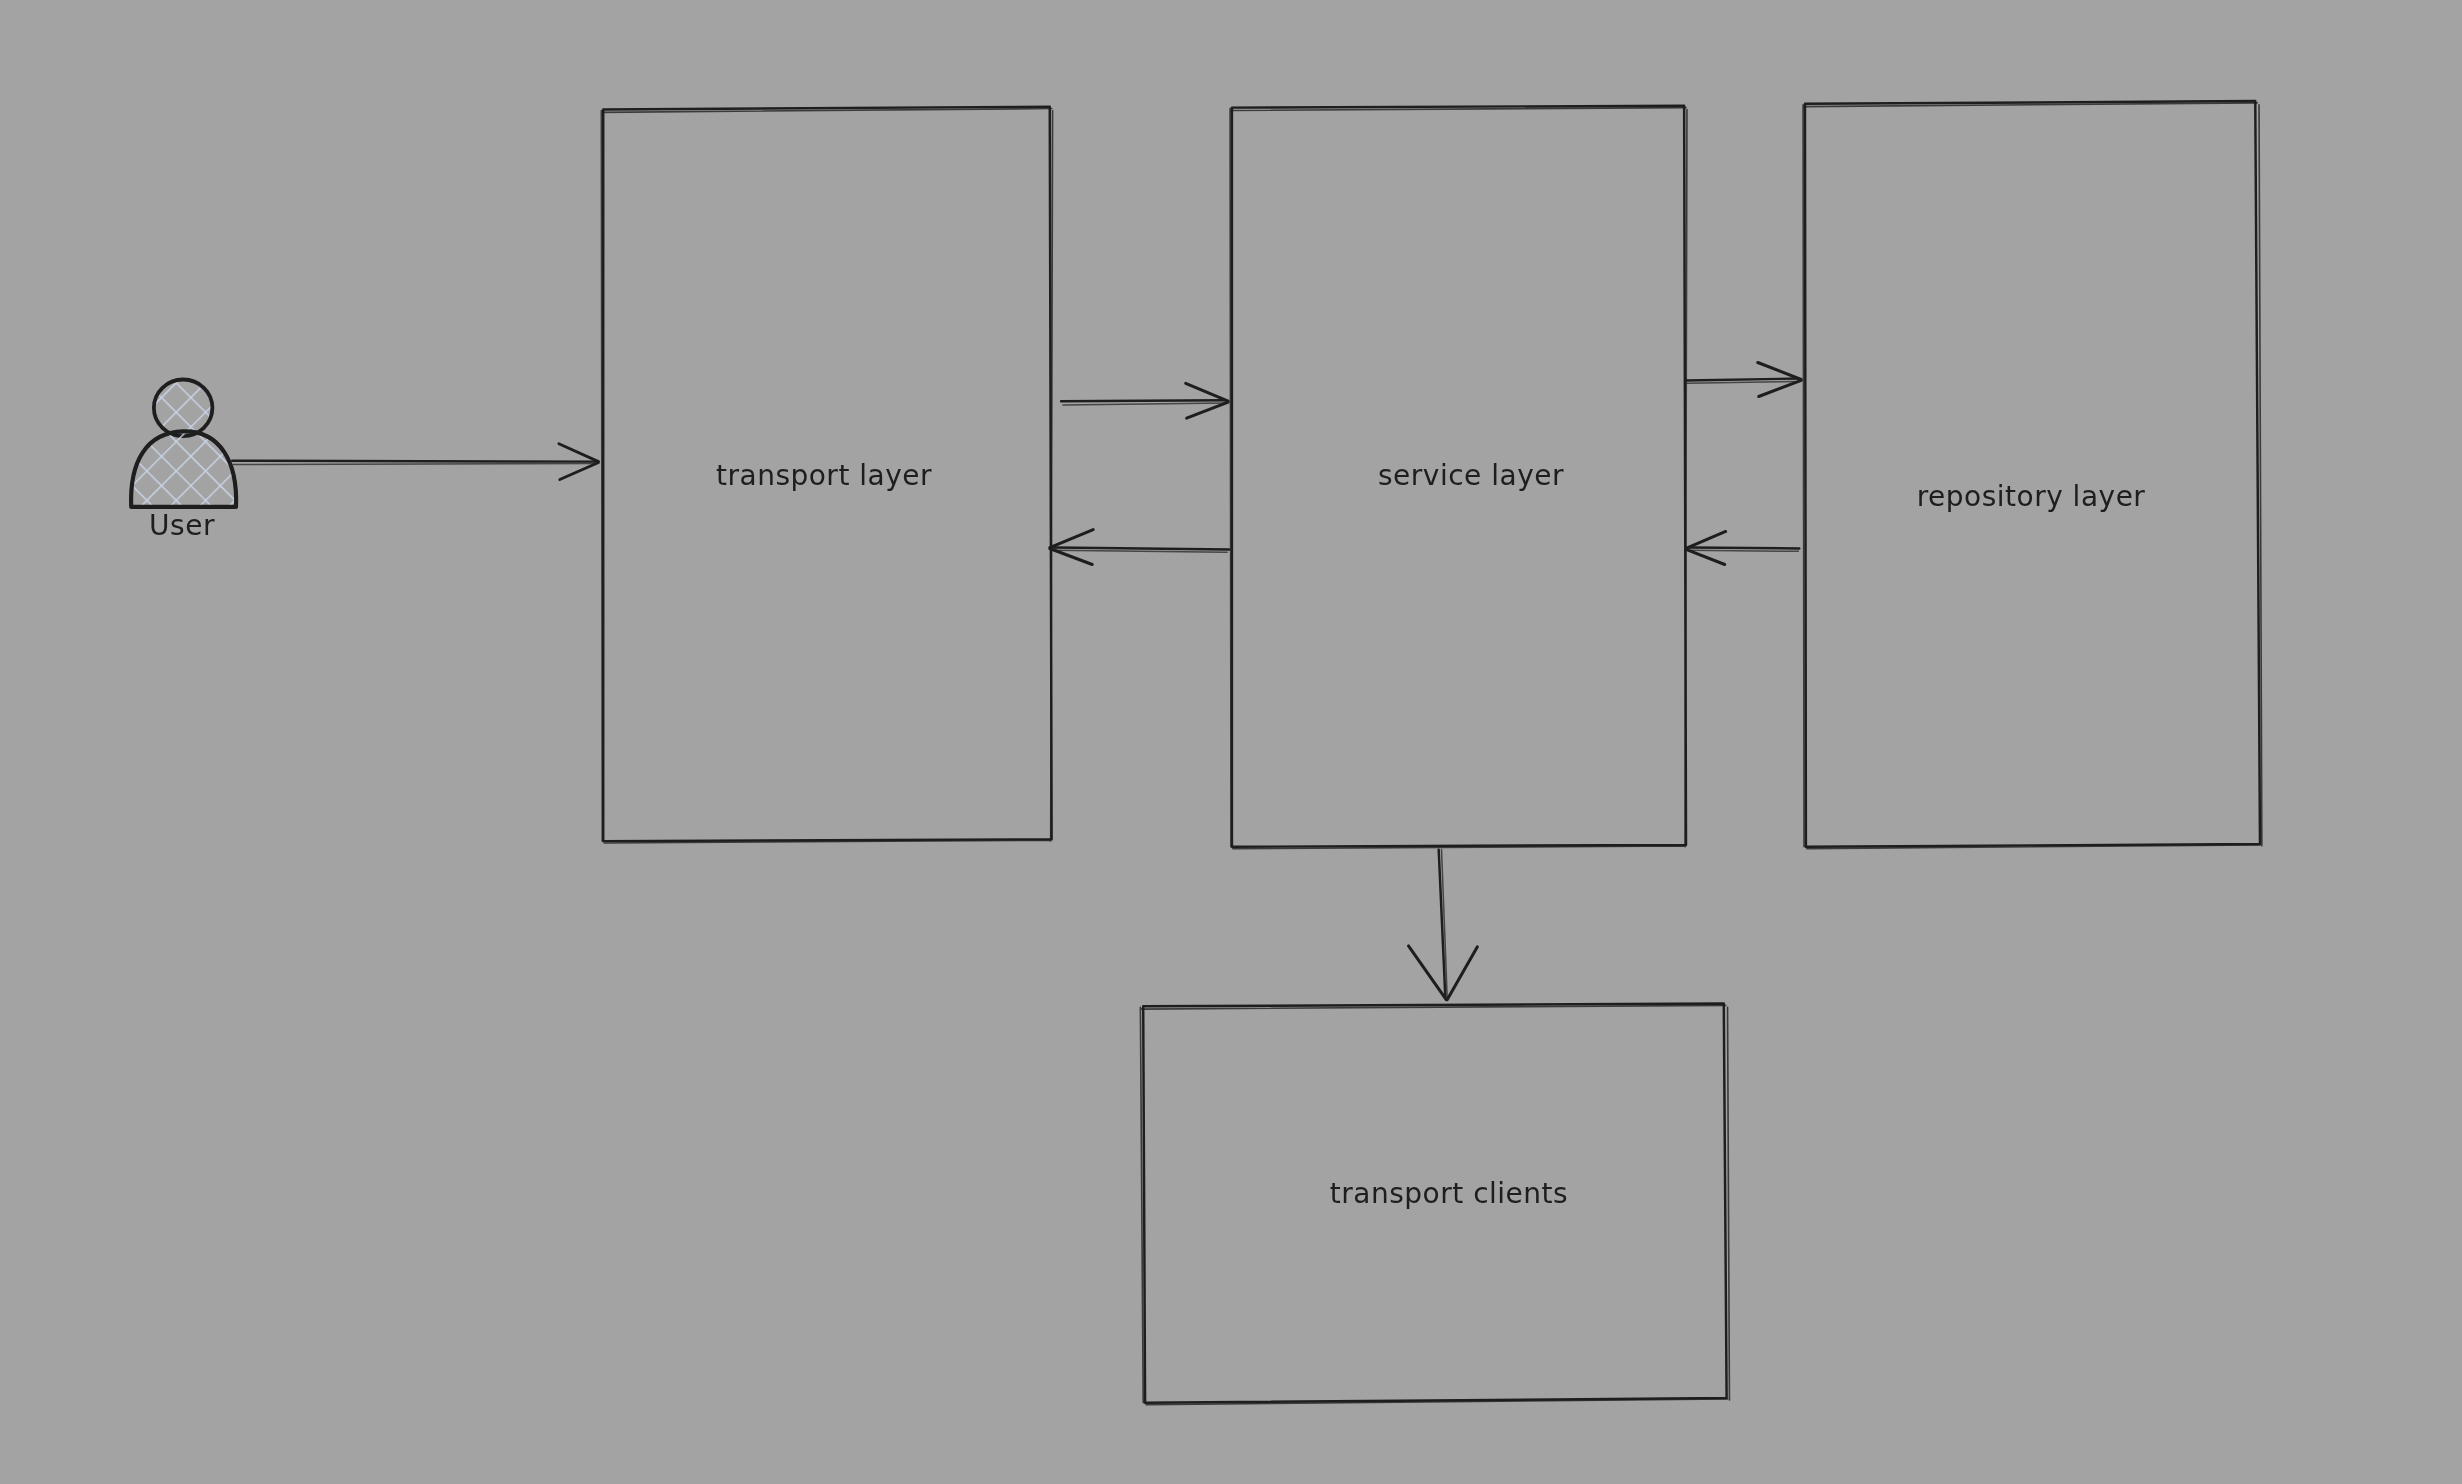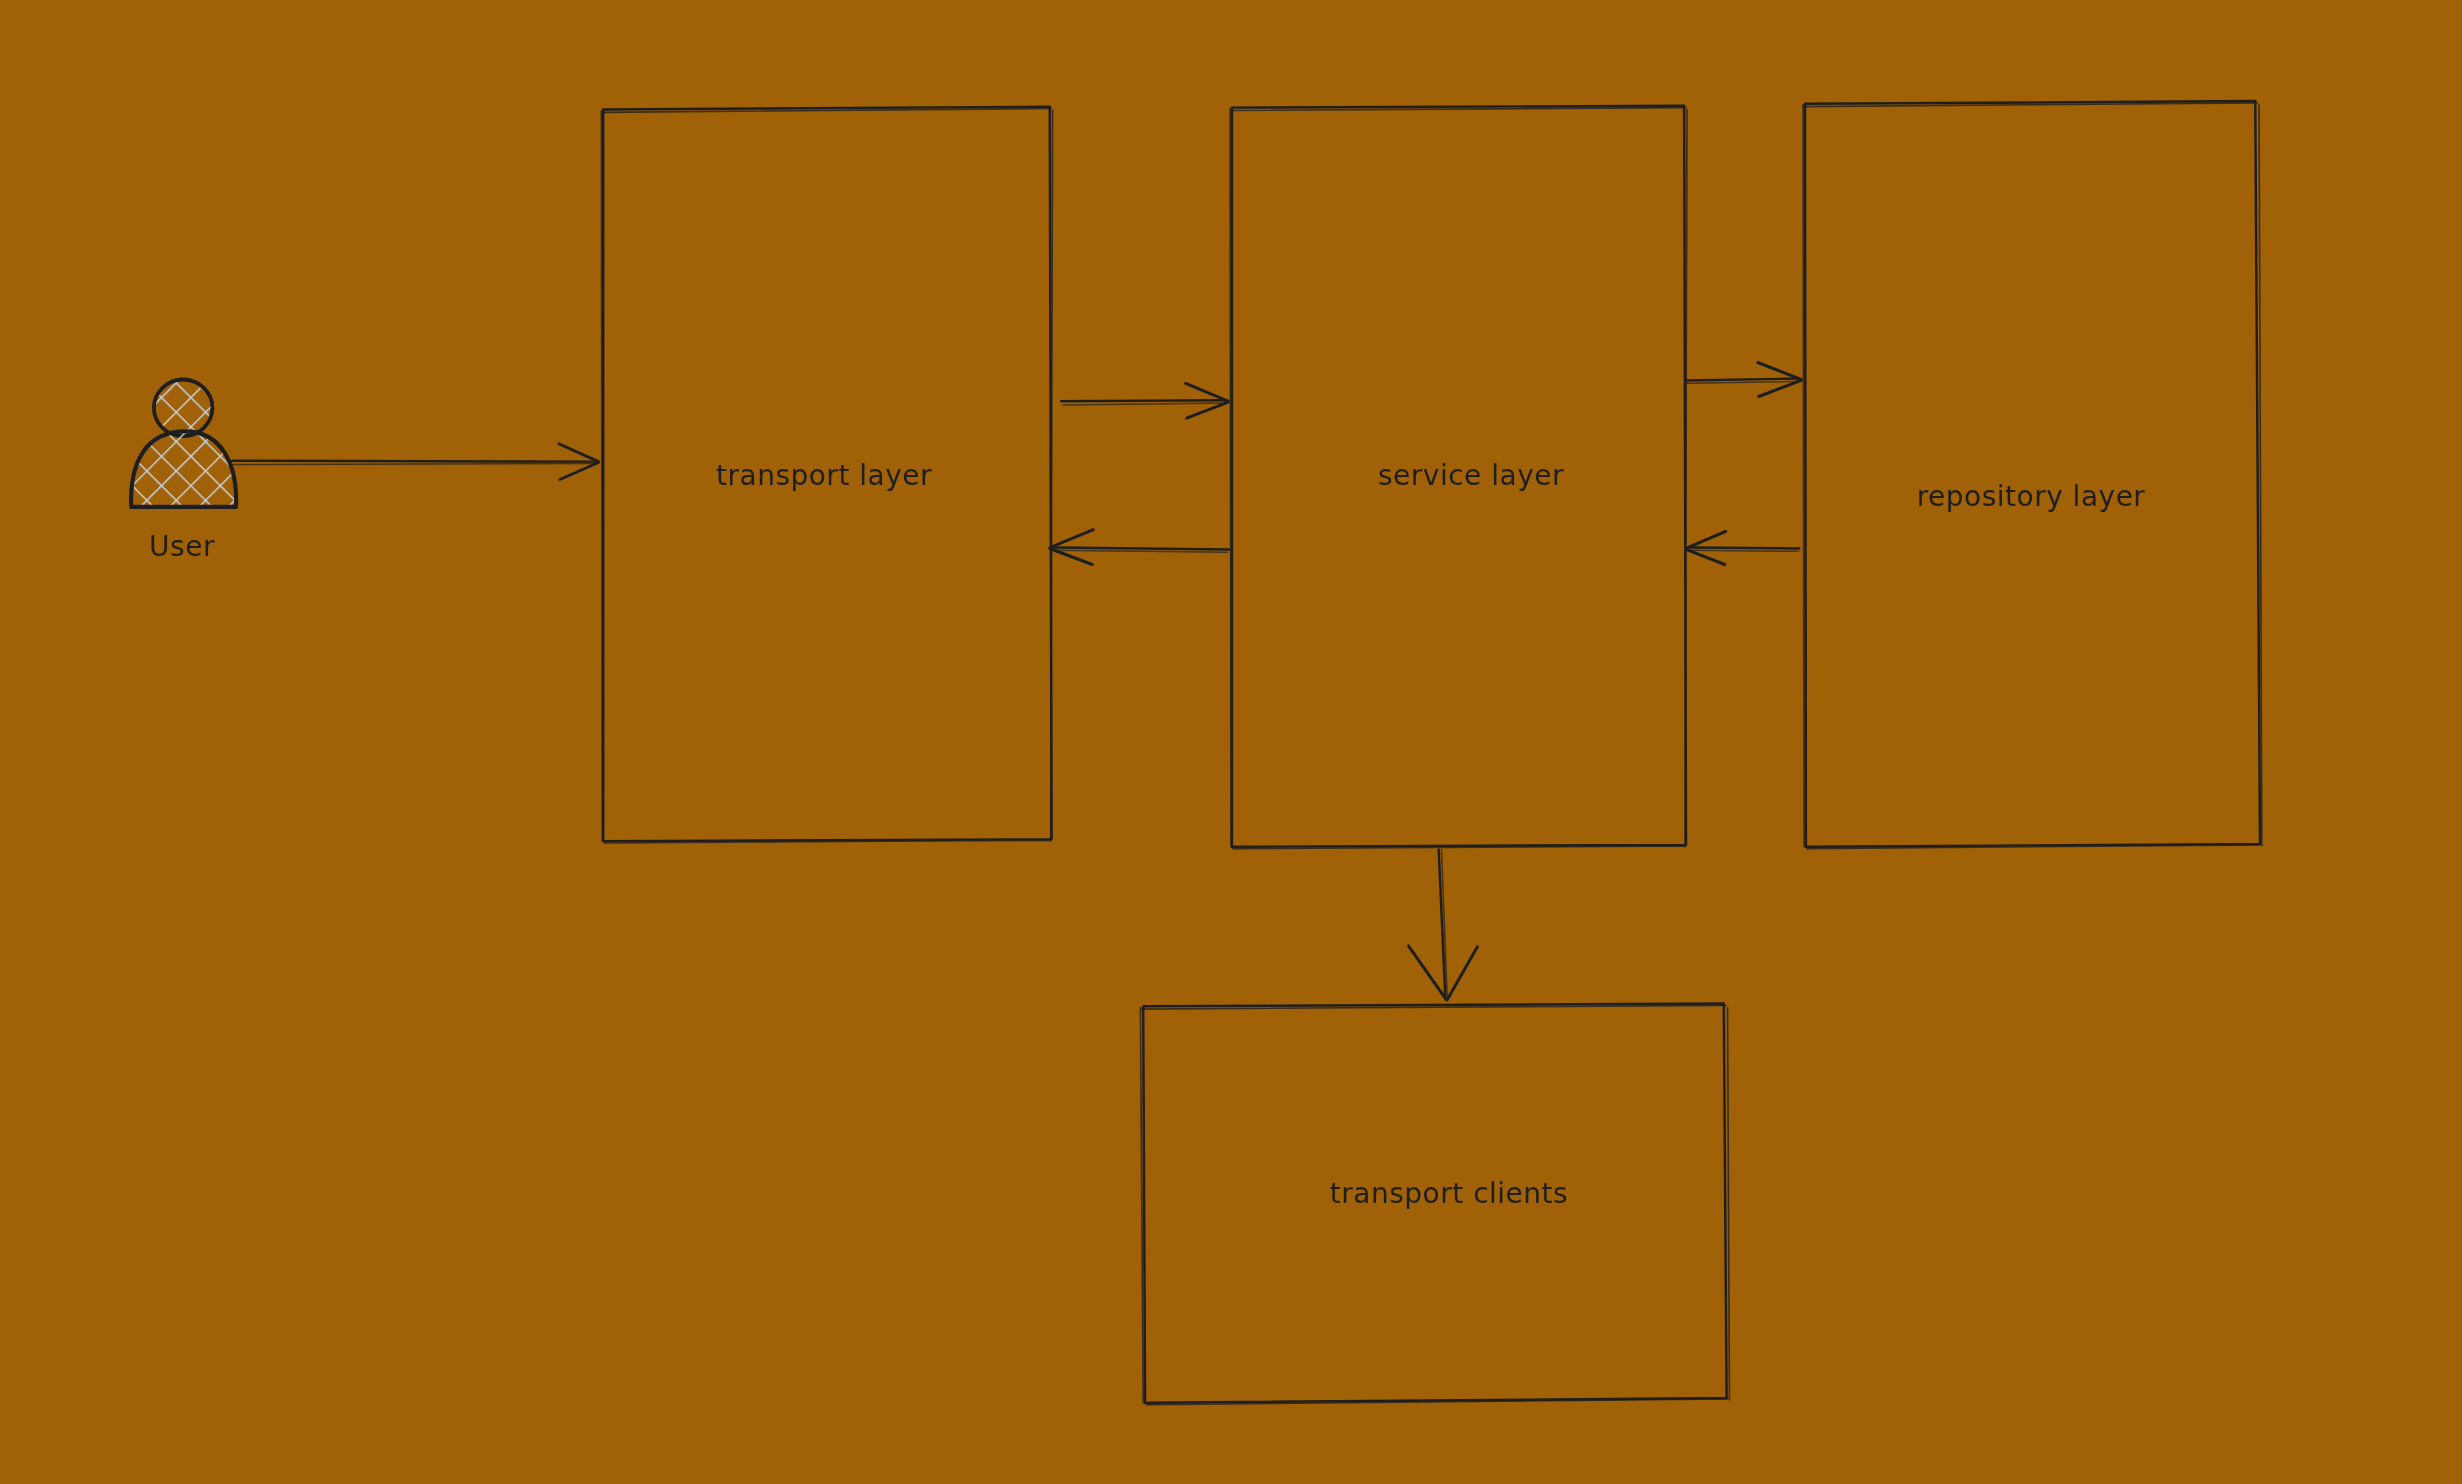--- a/index.html
+++ b/index.html
@@ -10,21 +10,21 @@
   body {
     width: 2462px;
     height: 1484px;
     overflow: hidden;
     font-family: "DejaVu Sans", sans-serif;
   }
   #canvas {
     position: relative;
     width: 2462px;
     height: 1484px;
-    background: #a16207;
+    background: #a3a3a3;
   }
   #sketch {
     position: absolute;
     top: 0;
     left: 0;
     width: 2462px;
     height: 1484px;
   }
   .node-label {
     position: absolute;
@@ -126,16 +126,16 @@
   </svg>
 
   <div class="node-label box-label" style="left:824px; top:475px;">transport layer</div>
 
   <div class="node-label box-label" style="left:1438px; top:475px;margin-left:33px;">service layer</div>
 
   <div class="node-label box-label" style="left:2031px; top:496px;">repository layer</div>
 
   <div class="node-label box-label" style="left:1449px; top:1193px;">transport clients</div>
 
-  <div class="node-label actor-label" style="left:182px; top:546px;">User</div>
+  <div class="node-label actor-label" style="left:182px; top:525px;">User</div>
 
 </div>
 
 
 </body></html>

